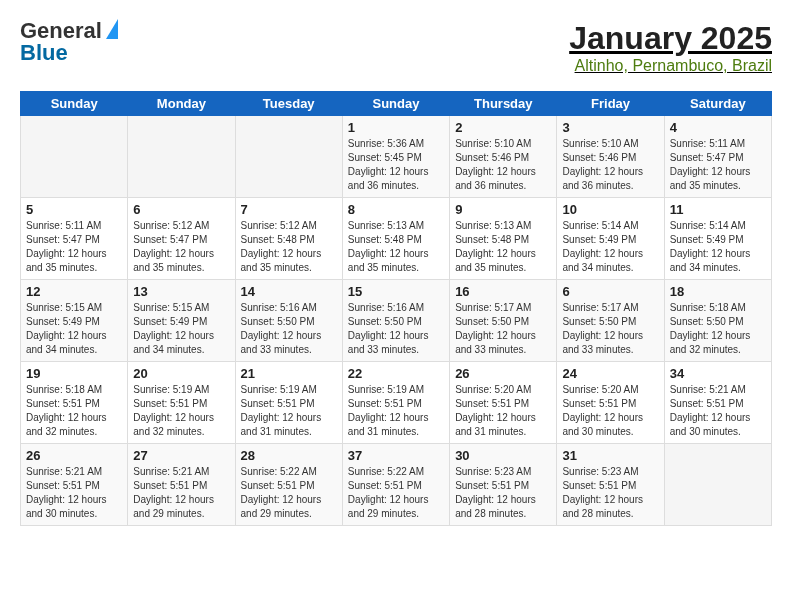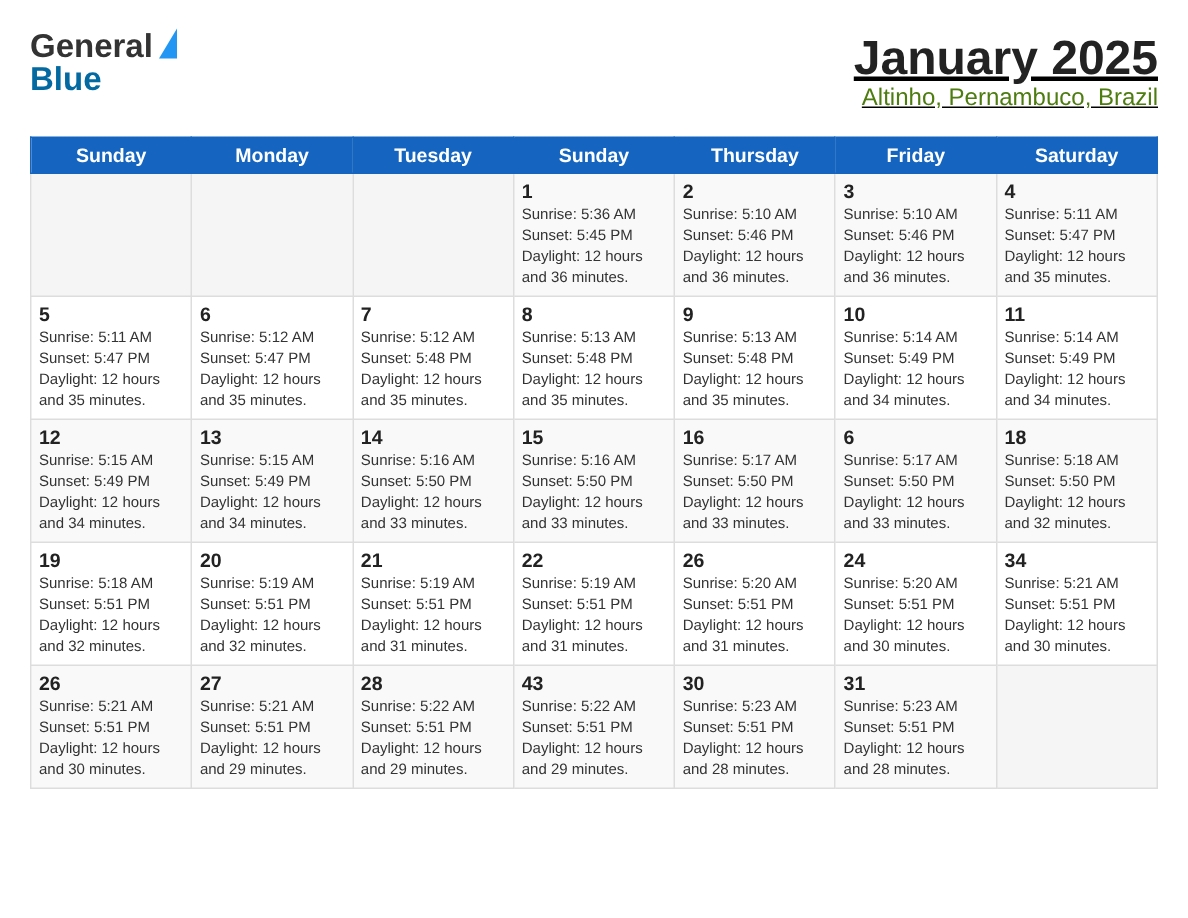--- a/index.html
+++ b/index.html
@@ -326,21 +326,21 @@
 and 29 minutes.</div>
         </td>
         <td>
           <span class="day-num">28</span>
           <div class="day-info" style="white-space: pre-line;">Sunrise: 5:22 AM
 Sunset: 5:51 PM
 Daylight: 12 hours
 and 29 minutes.</div>
         </td>
         <td>
-          <span class="day-num">43</span>
+          <span class="day-num">37</span>
           <div class="day-info" style="white-space: pre-line;">Sunrise: 5:22 AM
 Sunset: 5:51 PM
 Daylight: 12 hours
 and 29 minutes.</div>
         </td>
         <td>
           <span class="day-num">30</span>
           <div class="day-info" style="white-space: pre-line;">Sunrise: 5:23 AM
 Sunset: 5:51 PM
 Daylight: 12 hours

